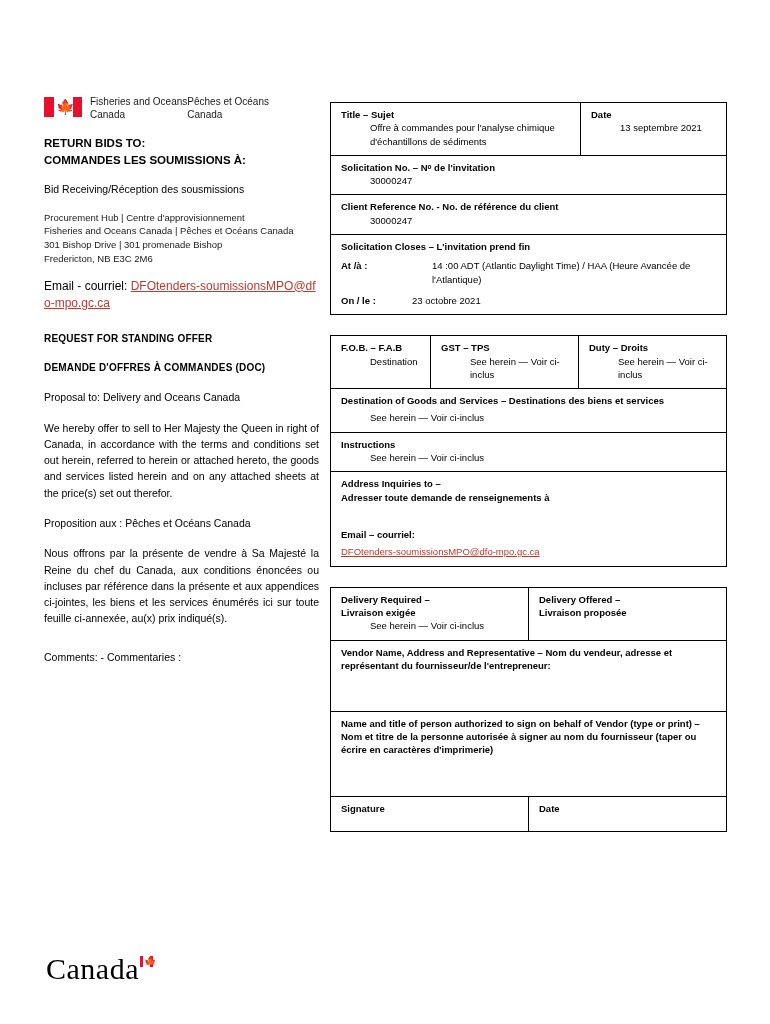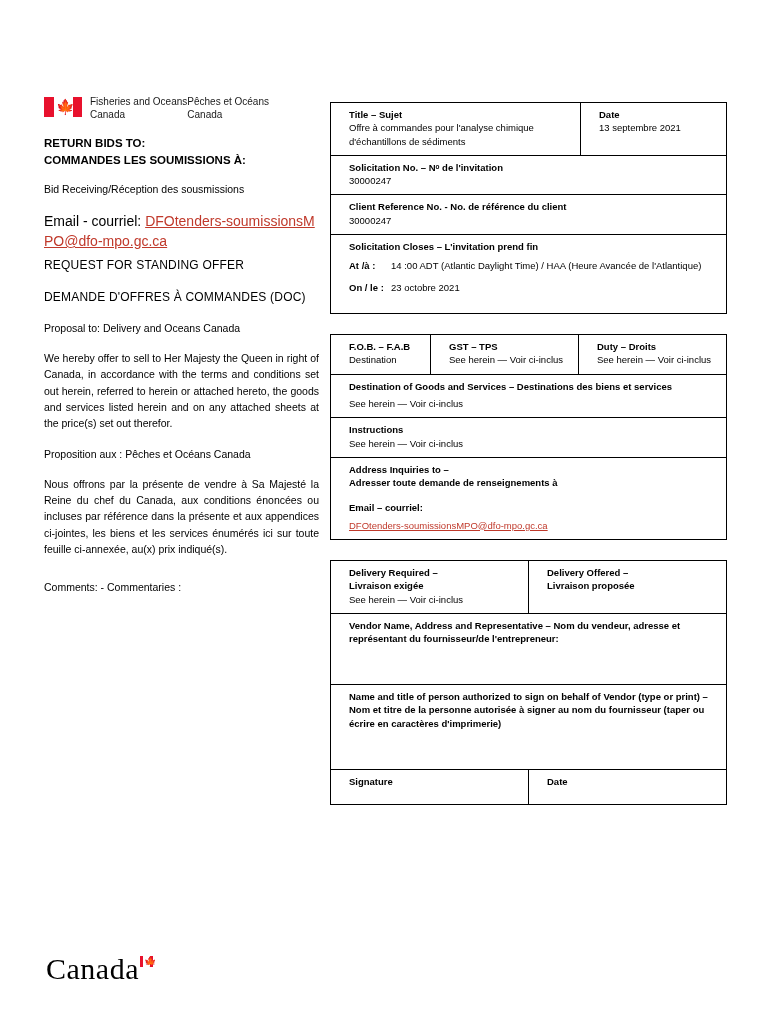--- a/index.html
+++ b/index.html
@@ -83,32 +83,32 @@
   .p {
     margin: 0 0 13px 0;
   }
   .small-block {
     font-size: 9.5px;
     line-height: 1.45;
     margin-bottom: 12px;
     color: #1a1a1a;
   }
   .email-line {
-    font-size: 14px;
+    font-size: 12px;
     line-height: 1.45;
-    margin-bottom: 6px;
+    margin-bottom: 20px;
   }
   a.link, .link {
     color: #c0392b;
     text-decoration: underline;
     word-break: break-all;
   }
   .heading-bold {
-    font-weight: normal;
-    font-size: 12px;
+    font-weight: bold;
+    font-size: 10px;
     margin-bottom: 14px;
     letter-spacing: 0.2px;
   }
   .body-p {
     font-size: 10.5px;
     line-height: 1.55;
     margin-bottom: 14px;
     text-align: justify;
   }
 
@@ -121,25 +121,25 @@
     font-size: 9.5px;
   }
   table.box {
     border-collapse: collapse;
     width: 396px;
     table-layout: fixed;
   }
   table.box td {
     border: 1px solid #000000;
     vertical-align: top;
-    padding: 5px 7px 7px 18px;
+    padding: 5px 7px 7px 10px;
     line-height: 1.4;
   }
   .t-bold { font-weight: bold; }
-  .cell-sub { font-weight: normal; }
+  .cell-sub { font-weight: normal; margin-left: 29px; }
   .tall-1 { height: 66px; }
   .tall-2 { height: 40px; }
   .tall-3 { height: 52px; }
 
   
   .wordmark {
     position: absolute;
     left: 46px;
     bottom: 38px;
     font-family: "Liberation Serif", serif;
@@ -189,20 +189,26 @@
       </div>
     </div>
 
     <div class="lead-bold">
       <div>RETURN BIDS TO:</div>
       <div>COMMANDES  LES SOUMISSIONS À:</div>
     </div>
 
     <div class="p">Bid Receiving/Réception  des sousmissions</div>
 
+    <div class="small-block">
+      <div>Procurement Hub | Centre d'approvisionnement</div>
+      <div>Fisheries and Oceans Canada | Pêches et Océans Canada</div>
+      <div>301 Bishop Drive | 301 promenade Bishop</div>
+      <div>Fredericton, NB    E3C 2M6</div>
+    </div>
 
     <div class="email-line">
       <span>Email  - courriel:</span>
       <span class="link">DFOtenders-soumissionsMPO@dfo-mpo.gc.ca</span>
     </div>
 
     <div class="heading-bold">REQUEST  FOR STANDING  OFFER</div>
     <div class="heading-bold">DEMANDE  D'OFFRES  À COMMANDES  (DOC)</div>
 
     <div class="body-p">Proposal to: Delivery and Oceans Canada</div>
@@ -239,21 +245,21 @@
         </tr>
         <tr>
           <td colspan="2">
             <div class="t-bold">Client Reference No.  -  No. de référence du client</div>
             <div class="cell-sub">30000247</div>
           </td>
         </tr>
         <tr>
           <td colspan="2" class="tall-1">
             <div class="t-bold">Solicitation Closes – L'invitation  prend fin</div>
-            <div style="margin-top:6px; display:flex; gap:4px;align-items:center;">
+            <div style="margin-top:6px; display:flex; gap:24px;">
               <span class="t-bold" style="flex:0 0 38px;">At /à :</span>
               <span class="cell-sub">14 :00 ADT (Atlantic Daylight Time) / HAA (Heure Avancée de l'Atlantique)</span>
             </div>
             <div style="margin-top:8px; display:flex; gap:4px;">
               <span class="t-bold" style="flex:0 0 38px;">On / le :</span>
               <span class="cell-sub">23 octobre 2021</span>
             </div>
           </td>
         </tr>
       </tbody>
@@ -289,21 +295,21 @@
         <tr>
           <td colspan="3">
             <div class="t-bold">Instructions</div>
             <div class="cell-sub">See herein — Voir ci-inclus</div>
           </td>
         </tr>
         <tr>
           <td colspan="3" class="tall-3">
             <div class="t-bold">Address Inquiries to –</div>
             <div class="t-bold">Adresser toute demande de renseignements à</div>
-            <div class="t-bold" style="margin-top:12px;">Email – courriel:</div>
+            <div class="t-bold" style="margin-top:24px;">Email – courriel:</div>
             <div class="link" style="margin-top:4px;">DFOtenders-soumissionsMPO@dfo-mpo.gc.ca</div>
           </td>
         </tr>
       </tbody>
     </table>
 
     <table class="box" style="margin-top:20px;">
       <colgroup>
           <col style="width:198px">
           <col style="width:198px">

